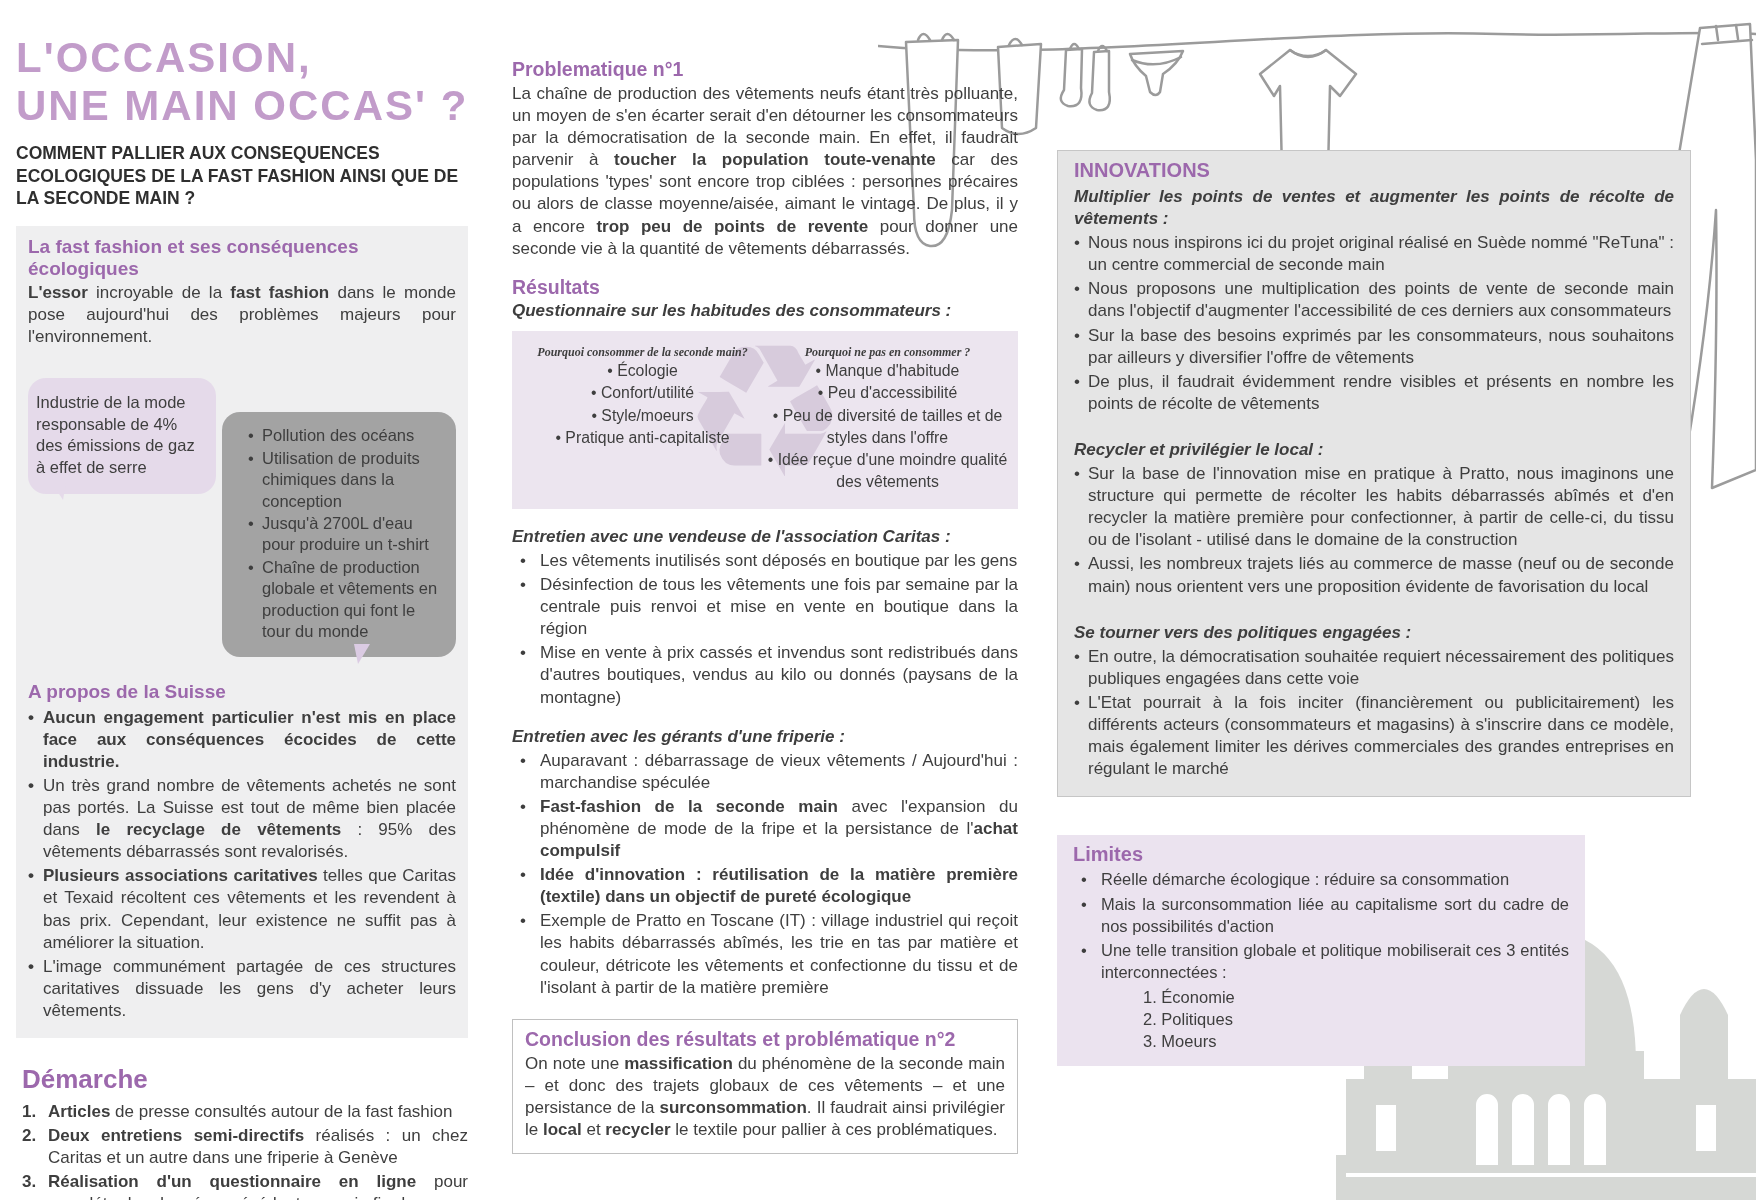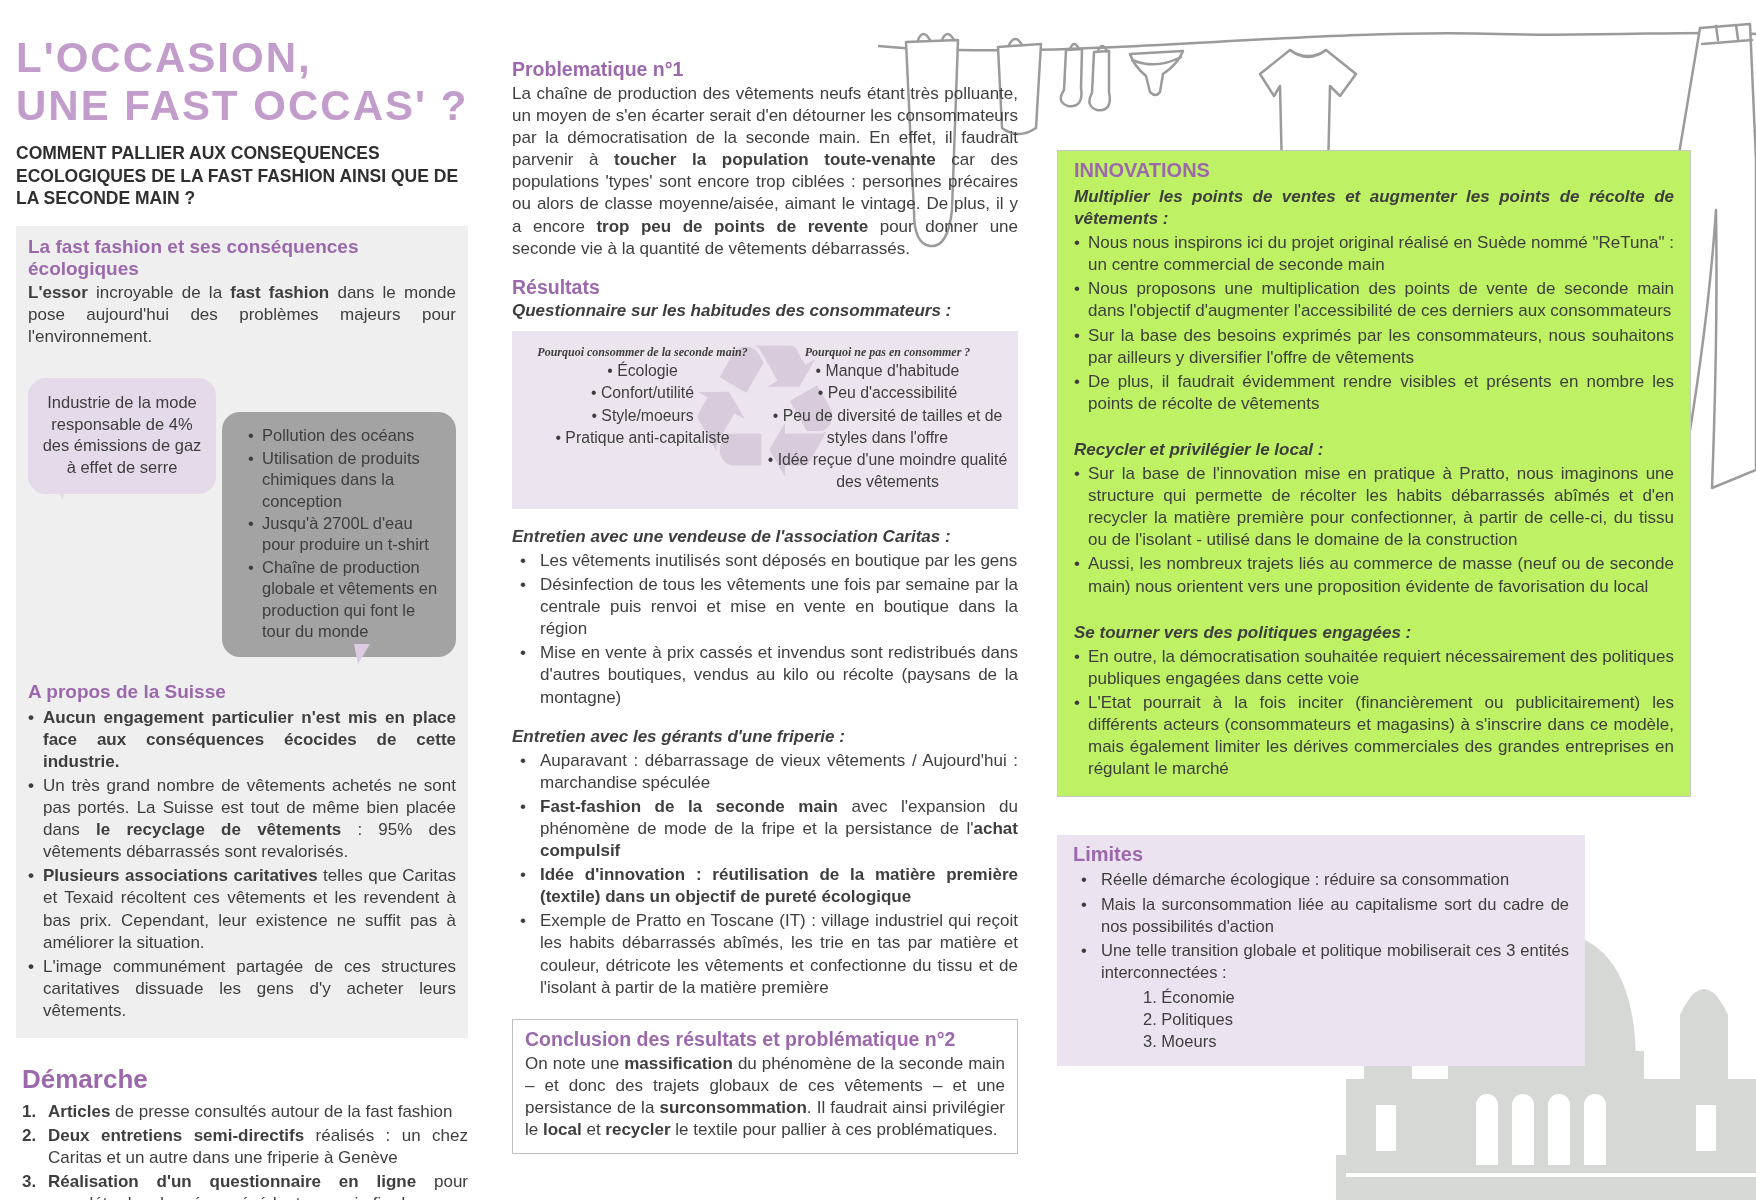--- a/index.html
+++ b/index.html
@@ -10,21 +10,21 @@
 
   
   .col-left{position:absolute;left:16px;top:34px;width:452px;z-index:2;}
   .title{color:#c29cca;font-size:42px;font-weight:bold;letter-spacing:2px;line-height:1.14;white-space:nowrap;}
   .subtitle{margin-top:12px;font-size:17.5px;font-weight:bold;color:#2f2f2f;line-height:1.3;}
   .panel{margin-top:16px;background:#efeff0;padding:10px 12px 16px;}
   .sec-h{font-size:19px;}
   .intro{font-size:17px;text-align:justify;line-height:1.3;margin-top:2px;}
   .bubbles{display:flex;margin-top:30px;position:relative;}
   .bubble{border-radius:18px;font-size:16.5px;line-height:1.3;position:relative;}
-  .bubble-left{flex:none;width:172px;background:#e5daea;text-align:center;padding:14px 8px;height:88px;}
+  .bubble-left{flex:none;width:172px;background:#e5daea;padding:14px 8px;height:88px;}
   .bubble-left::after{content:"";position:absolute;left:24px;bottom:-17px;
        border:11px solid transparent;border-top:17px solid #e5daea;border-right-width:3px;}
   .bubble-right{width:258px;background:#a3a3a3;margin-left:6px;margin-top:34px;padding:12px 8px 14px 4px;}
   .bubble-right::after{content:"";position:absolute;right:86px;bottom:-19px;
        border:12px solid transparent;border-top:20px solid #dbcbe3;border-left-width:4px;}
   .bubble-right ul{margin:0;padding:0 0 0 24px;list-style:none;}
   .bubble-right li{position:relative;padding-left:12px;margin-top:1px;}
   .bubble-right li::before{content:"•";position:absolute;left:-2px;}
   .suisse-h{margin-top:24px;}
   ul.bullets{margin:4px 0 0;padding:0;list-style:none;font-size:17px;}
@@ -54,21 +54,21 @@
   .entretien{margin-top:18px;}
   .e-title{font-weight:bold;font-style:italic;font-size:17px;margin-bottom:3px;}
   ul.mbul{margin:0;padding:0;list-style:none;font-size:17px;}
   ul.mbul li{position:relative;padding-left:28px;text-align:justify;line-height:1.3;margin-top:2px;}
   ul.mbul li::before{content:"•";position:absolute;left:8px;}
   .conclusion{margin-top:20px;border:1px solid #c0c0c0;padding:8px 12px 12px;background:#fff;}
   .conclusion-h{font-size:19.5px;margin-bottom:2px;}
 
   
   .col-right{position:absolute;left:1057px;top:150px;width:634px;z-index:2;}
-  .innov{border:1px solid #c6c6c6;background:#bef264;padding:8px 16px 16px;}
+  .innov{border:1px solid #c6c6c6;background:#e5e5e5;padding:8px 16px 16px;}
   .innov-h{font-size:20px;}
   .g-title{font-weight:bold;font-style:italic;font-size:17px;margin-top:4px;text-align:justify;line-height:1.3;}
   .g-title.gap{margin-top:24px;}
   ul.ibul{margin:2px 0 0;padding:0;list-style:none;font-size:17px;}
   ul.ibul li{position:relative;padding-left:14px;text-align:justify;line-height:1.3;margin-top:2px;}
   ul.ibul li::before{content:"•";position:absolute;left:0;}
   .limites{margin-top:38px;background:#ebe3ef;padding:8px 16px 14px;width:496px;}
   .limites-h{font-size:20px;}
   ul.lbul{margin:2px 0 0;padding:0;list-style:none;font-size:16.5px;}
   ul.lbul li{position:relative;padding-left:28px;text-align:justify;line-height:1.35;margin-top:2px;}
@@ -123,21 +123,21 @@
       <path d="M140,250 a11,11 0 0 1 22,0 M176,250 a11,11 0 0 1 22,0 M212,250 a11,11 0 0 1 22,0 M248,250 a11,11 0 0 1 22,0"></path>
       <rect x="40" y="250" width="20" height="46"></rect>
       <rect x="360" y="250" width="20" height="46"></rect>
       <rect x="10" y="318" width="410" height="4"></rect>
     </g>
   </svg>
 
   <div class="col-left">
     <div class="title">
       <div>L'OCCASION,</div>
-      <div>UNE FAST OCCAS' ?</div>
+      <div>UNE MAIN OCCAS' ?</div>
     </div>
     <div class="subtitle">COMMENT PALLIER AUX CONSEQUENCES ECOLOGIQUES DE LA FAST FASHION AINSI QUE DE LA SECONDE MAIN ?</div>
 
     <div class="panel">
       <div class="h-purple sec-h">La fast fashion et ses conséquences écologiques</div>
       <div class="intro"><b>L'essor</b> incroyable de la <b>fast fashion</b> dans le monde pose aujourd'hui des problèmes majeurs pour l'environnement.</div>
 
       <div class="bubbles">
         <div class="bubble bubble-left">Industrie de la mode responsable de 4% des émissions de gaz à effet de serre</div>
         <div class="bubble bubble-right">
@@ -203,21 +203,21 @@
         <div class="q-item">Peu de diversité de tailles et de styles dans l'offre</div>
         <div class="q-item">Idée reçue d'une moindre qualité des vêtements</div>
       </div>
     </div>
 
     <div class="entretien">
       <div class="e-title">Entretien avec une vendeuse de l'association Caritas :</div>
       <ul class="mbul">
         <li>Les vêtements inutilisés sont déposés en boutique par les gens</li>
         <li>Désinfection de tous les vêtements une fois par semaine par la centrale puis renvoi et mise en vente en boutique dans la région</li>
-        <li>Mise en vente à prix cassés et invendus sont redistribués dans d'autres boutiques, vendus au kilo ou récolte (paysans de la montagne)</li>
+        <li>Mise en vente à prix cassés et invendus sont redistribués dans d'autres boutiques, vendus au kilo ou donnés (paysans de la montagne)</li>
       </ul>
     </div>
 
     <div class="entretien">
       <div class="e-title">Entretien avec les gérants d'une friperie :</div>
       <ul class="mbul">
         <li>Auparavant : débarrassage de vieux vêtements / Aujourd'hui : marchandise spéculée</li>
         <li><b>Fast-fashion de la seconde main</b> avec l'expansion du phénomène de mode de la fripe et la persistance de l'<b>achat compulsif</b></li>
         <li><b>Idée d'innovation : réutilisation de la matière première (textile) dans un objectif de pureté écologique</b></li>
         <li>Exemple de Pratto en Toscane (IT) : village industriel qui reçoit les habits débarrassés abîmés, les trie en tas par matière et couleur, détricote les vêtements et confectionne du tissu et de l'isolant à partir de la matière première</li>

